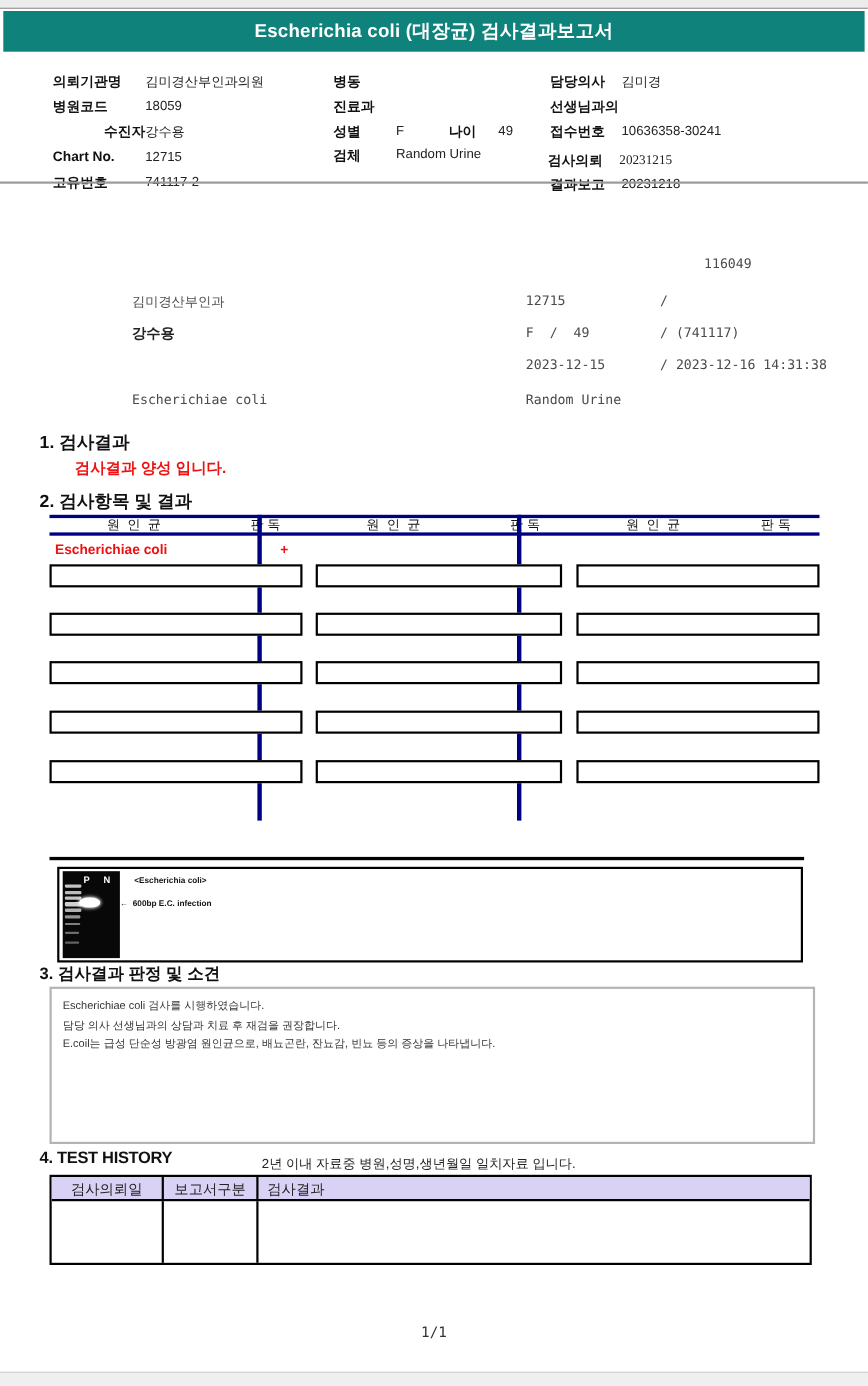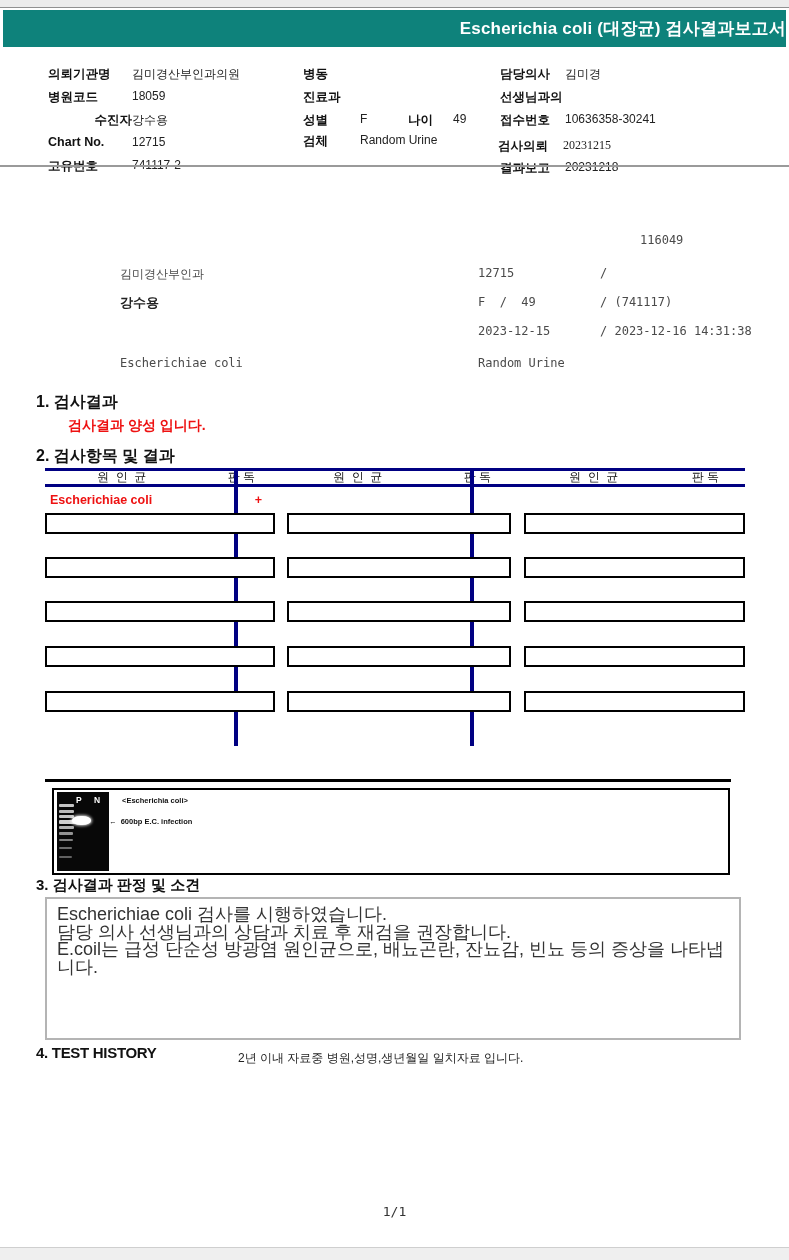--- a/index.html
+++ b/index.html
@@ -7,21 +7,21 @@
   }
   *{box-sizing:border-box; margin:0; padding:0;}
   html,body{background:#fff;}
   body{font-family:"Liberation Sans",sans-serif; color:#222;}
   #page{position:relative; width:789px; height:1260px; background:#fff; overflow:hidden;}
 
   .top-strip{position:absolute; top:0; left:0; width:789px; height:8px; background:#ececec; border-bottom:1px solid #909090;}
   .bottom-strip{position:absolute; left:0; bottom:0; width:789px; height:13px; background:#efefef; border-top:1px solid #cfcfcf;}
 
   .title-bar{position:absolute; top:10px; left:3px; width:783px; height:37px; background:var(--teal);
-    color:#fff; font-weight:bold; font-size:17px; text-align:right; line-height:37px; letter-spacing:.2px;}
+    color:#fff; font-weight:bold; font-size:17px; text-align:center; line-height:37px; letter-spacing:.2px;}
 
   
   .hdr{position:absolute; top:52px; left:0; width:789px; height:110px; font-size:12px;}
   .hdr-row{position:absolute; height:20px; white-space:pre;}
   .hdr-label{display:inline-block; font-weight:bold; font-size:12.5px; color:#111; vertical-align:top;}
   .hdr-value{display:inline-block; font-size:12px; color:#222; vertical-align:top;}
   .lw84{width:84px;} .lw57{width:57px;} .lw65{width:65px;}
 
   .hdr-sep{position:absolute; top:165px; left:0; width:789px; height:2px; background:#9a9a9a;}
 
@@ -51,21 +51,21 @@
   .lane-label{position:absolute; top:3px; color:#fff; font-weight:bold; font-size:8.5px; font-family:"Liberation Sans",sans-serif;}
   .lane-p{left:19px;} .lane-n{left:37px;}
   .ladder{position:absolute; left:2px; background:#cfcfcf; border-radius:1px;}
   .band{position:absolute; left:15px; top:24px; width:19px; height:9px; background:#fff; border-radius:45%;
     box-shadow:0 0 3px 1px rgba(255,255,255,.8);}
   .gel-title{position:absolute; left:68px; top:6px; font-size:7.5px; font-weight:bold; color:#111;text-align:center;}
   .gel-band-label{position:absolute; left:55px; top:27px; font-size:7.5px; font-weight:bold; color:#111; white-space:pre;}
 
   
   .s3-box{position:absolute; top:897px; left:45px; width:696px; height:143px; border:2px solid #b4b4b4;
-    padding:7px 10px; font-size:18px; line-height:17.5px; color:#333;}
+    padding:7px 10px; font-size:10px; line-height:17.5px; color:#333;}
 
   
   .s4-note{position:absolute; left:238px; top:1050px; font-size:12px; color:#222; white-space:pre;}
   .h4-table{position:absolute; left:45px; top:1068px; width:693px; border:2px solid #000;}
   .h4-row{display:flex;}
   .h4-row.head{background:var(--lavender); border-bottom:2px solid #000; height:22px; font-size:13px; color:#222;}
   .h4-row.body{height:56px;}
   .h4-c1{width:102px; border-right:2px solid #000; text-align:center; line-height:22px;}
   .h4-c2{width:86px; border-right:2px solid #000; text-align:center; line-height:22px;}
   .h4-c3{flex:1; padding-left:8px; line-height:22px;}
@@ -213,17 +213,29 @@
 
   <div class="sec-head" style="top:876px; font-size:15px;">3. 검사결과 판정 및 소견</div>
   <div class="s3-box">
     <div>Escherichiae coli 검사를 시행하였습니다.</div>
     <div>담당 의사 선생님과의 상담과 치료 후 재검을 권장합니다.</div>
     <div>E.coil는 급성 단순성 방광염 원인균으로, 배뇨곤란, 잔뇨감, 빈뇨 등의 증상을 나타냅니다.</div>
   </div>
 
   <div class="sec-head" style="top:1044px; font-size:15px; letter-spacing:-.3px;">4. TEST HISTORY</div>
   <div class="s4-note">2년 이내 자료중 병원,성명,생년월일 일치자료 입니다.</div>
+  <div class="h4-table">
+    <div class="h4-row head">
+      <div class="h4-c1">검사의뢰일</div>
+      <div class="h4-c2">보고서구분</div>
+      <div class="h4-c3">검사결과</div>
+    </div>
+    <div class="h4-row body">
+      <div class="h4-c1"></div>
+      <div class="h4-c2"></div>
+      <div class="h4-c3"></div>
+    </div>
+  </div>
 
   <div class="footer-page">1/1</div>
 
   <div class="bottom-strip"></div>
 </div>
 
 </body></html>

